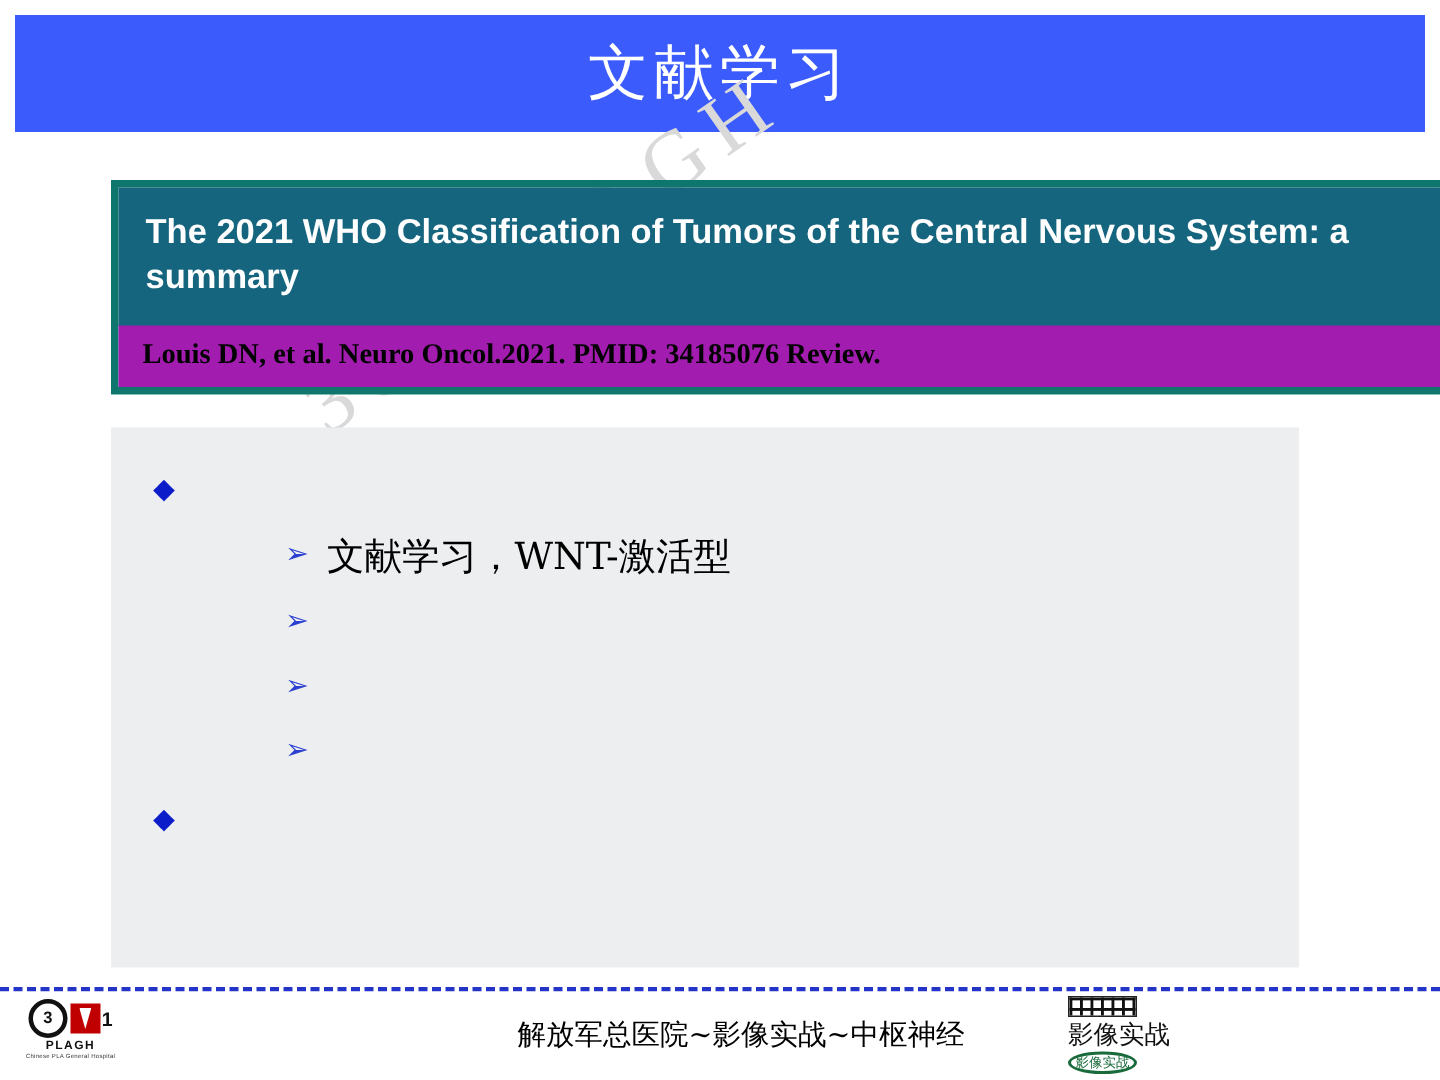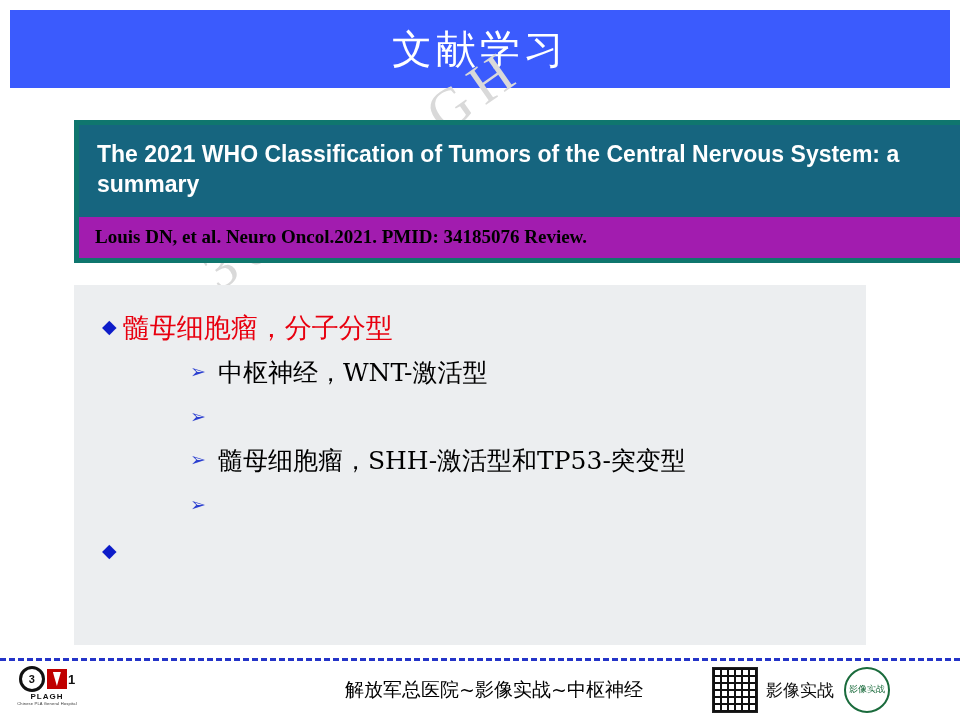--- a/index.html
+++ b/index.html
@@ -190,21 +190,21 @@
   .logo-left .sublabel {
     font-size: 4px; color: #333; letter-spacing: .2px; white-space: nowrap;
   }
 
   
   .account {
     position: absolute;
     right: 8px; top: 664px;
     width: 240px; height: 52px;
     display: flex;
-    align-items: center;
+    flex-direction: column;
   }
   .account .qr {
     width: 46px; height: 46px;
     background:
       linear-gradient(90deg,#111 2px, transparent 2px),
       linear-gradient(#111 2px, transparent 2px),
       #ffffff;
     background-size: 7px 7px, 7px 7px;
     border: 1px solid #222;
     margin-right: 8px;
@@ -240,33 +240,31 @@
 
   <div class="ref-card">
     <div class="ref-head">The 2021 WHO Classification of Tumors of the Central Nervous System: a summary</div>
     <div class="ref-sub">Louis DN, et al. Neuro Oncol.2021. PMID: 34185076 Review.</div>
   </div>
 
   <div class="content-box">
 
     <div class="lvl1">
       <span class="bullet">◆</span>
-      <span class="txt">髓母细胞瘤，分子分型</span>
-    </div>
-
-    <div class="lvl2">
-      <span class="bullet">➢</span>
-      <span class="txt">中枢神经，WNT-激活型</span>
-    </div>
-    <div class="lvl2">
-      <span class="bullet">➢</span>
-    </div>
-    <div class="lvl2">
-      <span class="bullet">➢</span>
-      <span class="txt">髓母细胞瘤，SHH-激活型和TP53-突变型</span>
+    </div>
+
+    <div class="lvl2">
+      <span class="bullet">➢</span>
+      <span class="txt">文献学习，WNT-激活型</span>
+    </div>
+    <div class="lvl2">
+      <span class="bullet">➢</span>
+    </div>
+    <div class="lvl2">
+      <span class="bullet">➢</span>
     </div>
     <div class="lvl2">
       <span class="bullet">➢</span>
     </div>
 
     <div class="group-gap"></div>
 
     <div class="lvl1">
       <span class="bullet">◆</span>
     </div>

